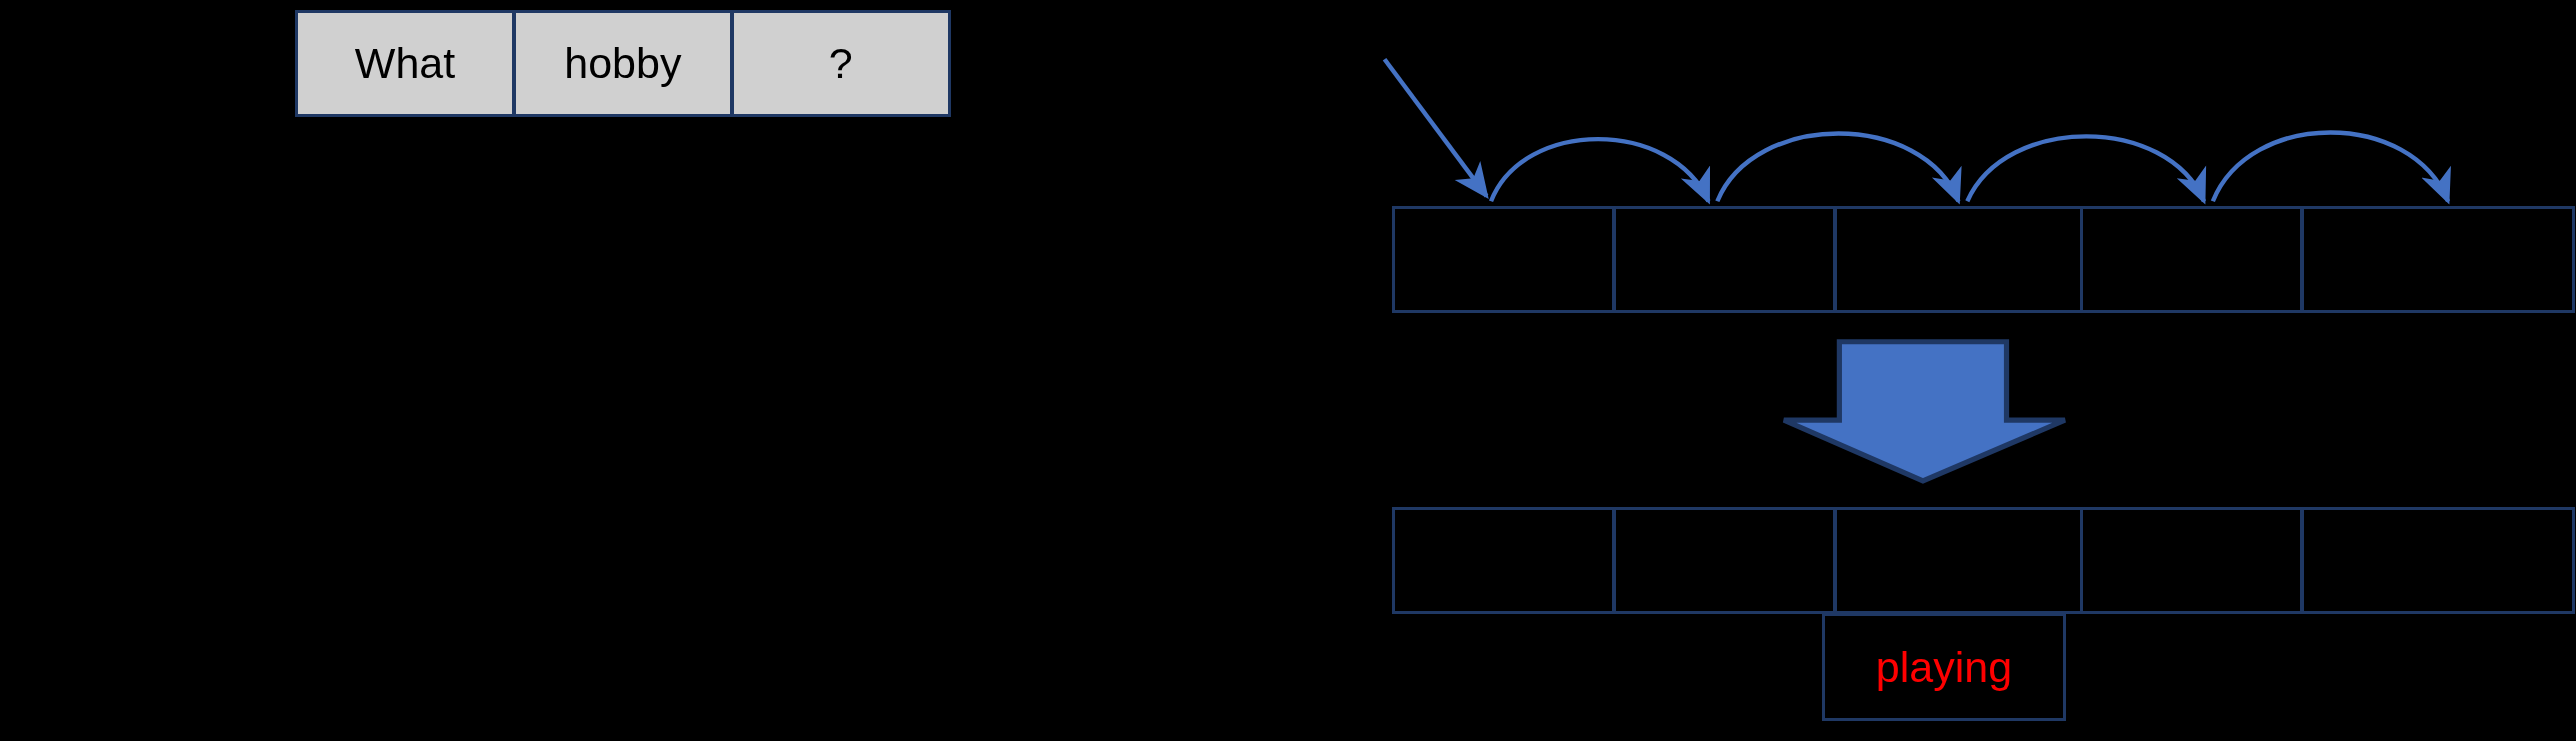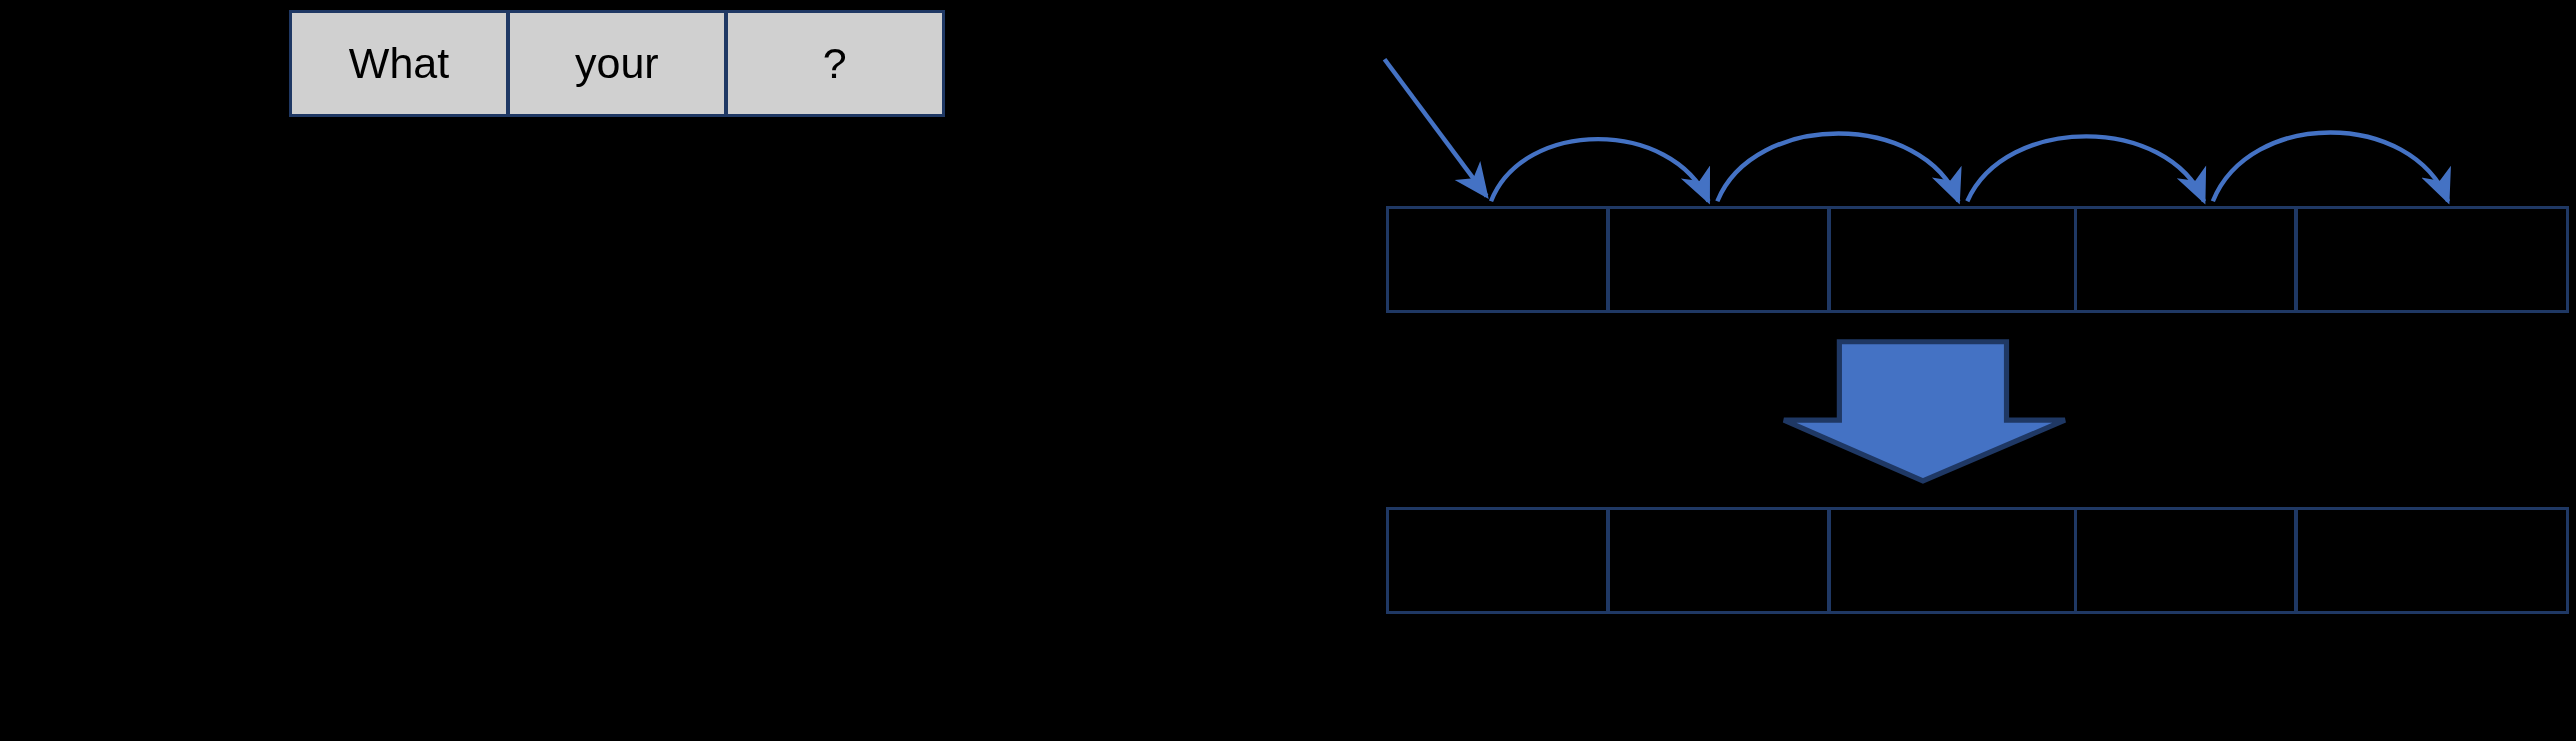--- a/index.html
+++ b/index.html
@@ -28,21 +28,21 @@
     box-sizing: border-box;
     display: flex;
     align-items: center;
     justify-content: center;
     border: 2.2px solid #1f3864;
     margin-left: -2.2px;
     font-size: 43px;
     line-height: 1;
     white-space: nowrap;
   }
-  .cell:first-child { margin-left: 4px; }
+  .cell:first-child { margin-left: 10px; }
 
   
   #source-table {
     left: 285px;
     top: 9.6px;
     height: 107px;
   }
   #source-table .cell {
     background: #d0d0d0;
     color: #000000;
@@ -105,21 +105,21 @@
 </head>
 <body>
 
 <div id="canvas">
 
   <div class="token-row" id="source-table">
     <div class="cell">
       <span>What</span>
     </div>
     <div class="cell">
-      <span>your</span>
+      <span>hobby</span>
     </div>
     <div class="cell">
       <span>?</span>
     </div>
   </div>
 
   <div class="token-row" id="encoder-table">
     <div class="cell w-300">
       <span></span>
     </div>
@@ -148,20 +148,23 @@
       <span></span>
     </div>
     <div class="cell w-300">
       <span></span>
     </div>
     <div class="cell w-371">
       <span></span>
     </div>
   </div>
 
+  <div id="output-cell">
+    <span>playing</span>
+  </div>
 
   <svg class="arrow-layer" viewBox="0 0 3483 1003">
     <defs>
       <marker id="ah" markerWidth="10" markerHeight="10" refX="7.2" refY="4" orient="auto" markerUnits="strokeWidth">
         <path d="M0,0.4 L8,4 L0,7.6 L2.2,4 Z" fill="#4472c4"></path>
       </marker>
     </defs>
 
     <path d="M1872,80 L2010,265" fill="none" stroke="#4472c4" stroke-width="6" marker-end="url(#ah)"></path>
 

